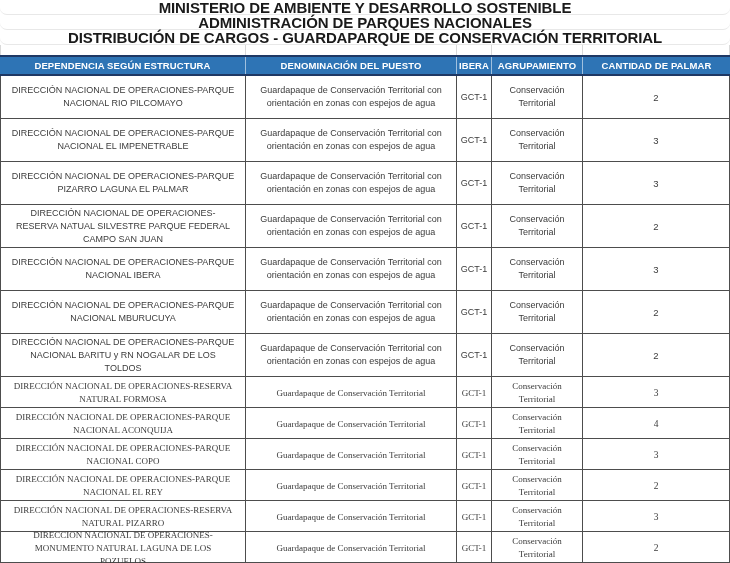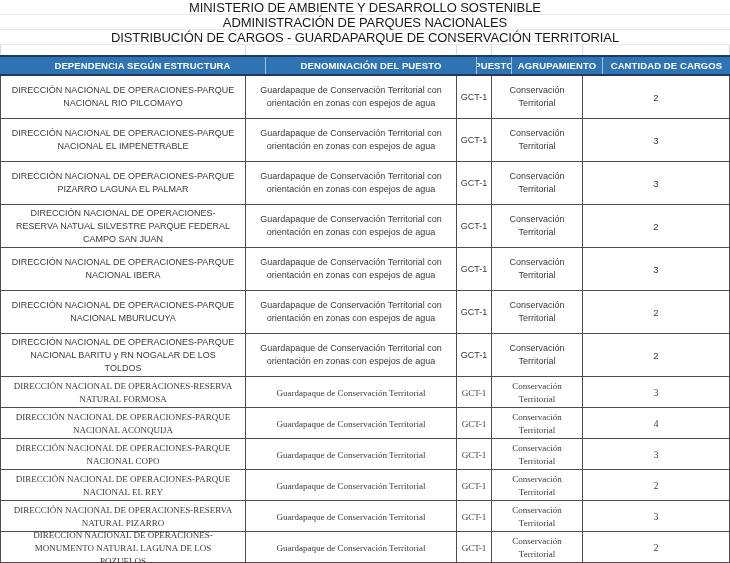--- a/index.html
+++ b/index.html
@@ -16,40 +16,39 @@
   html,body{background:#ffffff;}
   body{font-family:"Liberation Sans",sans-serif;}
   .page{
     width:730px;height:563px;background:#ffffff;overflow:hidden;
     position:relative;
   }
   
   .title-block{width:730px;}
   .title-row{
     height:15px;display:flex;align-items:center;justify-content:center;
-    font-weight:normal;font-size:13px;color:var(--title-text);
+    font-weight:bold;font-size:15px;color:var(--title-text);
     border-bottom:1px solid var(--faint-line);
-    letter-spacing:-0.1px;white-space:nowrap;
+    letter-spacing:-0.1px;white-space:nowrap;border-radius:7px;
   }
   
   .spacer-row{
     height:10px;display:grid;
     grid-template-columns:246px 211px 35px 91px 1fr;
   }
   .spacer-cell{border-right:1px solid var(--spacer-line);}
   .spacer-cell:first-child{border-left:1px solid var(--spacer-line);}
   .spacer-cell:last-child{border-right:1px solid var(--spacer-line);}
   
   .table-header{
     height:21px;display:grid;
     grid-template-columns:246px 211px 35px 91px 1fr;
     background:var(--header-bg);
     border-top:2px solid var(--header-border);
     border-bottom:2px solid var(--header-border);
-    padding-left:20px;
   }
   .hcell{
     display:flex;align-items:center;justify-content:center;
     color:var(--header-text);font-weight:bold;font-size:9.5px;
     letter-spacing:0.1px;white-space:nowrap;overflow:hidden;
     border-right:1px solid rgba(255,255,255,0.55);
   }
   .hcell:last-child{border-right:none;}
   
   .table-body{
@@ -92,23 +91,23 @@
     <div class="spacer-cell"></div>
     <div class="spacer-cell"></div>
     <div class="spacer-cell"></div>
     <div class="spacer-cell"></div>
     <div class="spacer-cell"></div>
   </div>
 
   <div class="table-header">
       <div class="hcell c0">DEPENDENCIA SEGÚN ESTRUCTURA</div>
       <div class="hcell c1">DENOMINACIÓN DEL PUESTO</div>
-      <div class="hcell c2">PUESTO</div>
+      <div class="hcell c2">IBERA</div>
       <div class="hcell c3">AGRUPAMIENTO</div>
-      <div class="hcell c4">CANTIDAD DE CARGOS</div>
+      <div class="hcell c4">CANTIDAD DE PALMAR</div>
     </div>
 
   <div class="table-body">
       <div class="trow tall">
         <div class="tcell c0">DIRECCIÓN NACIONAL DE OPERACIONES-PARQUE NACIONAL RIO PILCOMAYO</div>
         <div class="tcell c1">Guardapaque de Conservación Territorial con orientación en zonas con espejos de agua</div>
         <div class="tcell c2">GCT-1</div>
         <div class="tcell c3">Conservación Territorial</div>
         <div class="tcell c4">2</div>
       </div>

